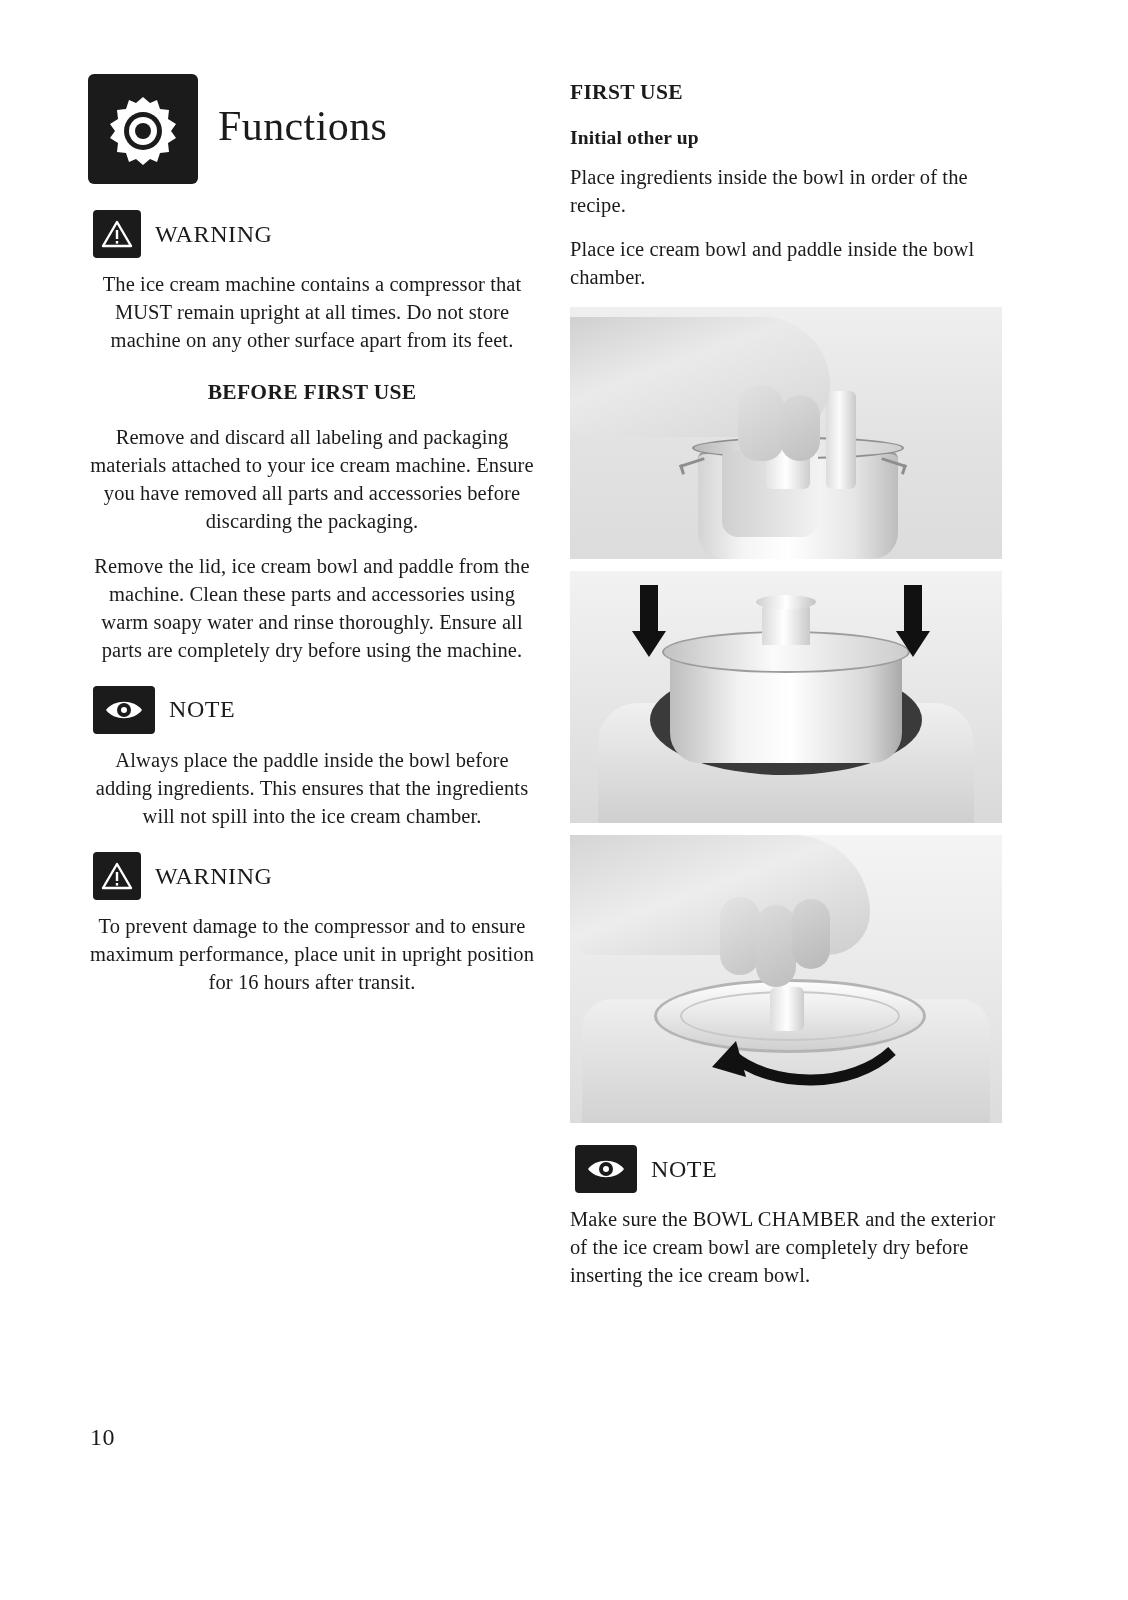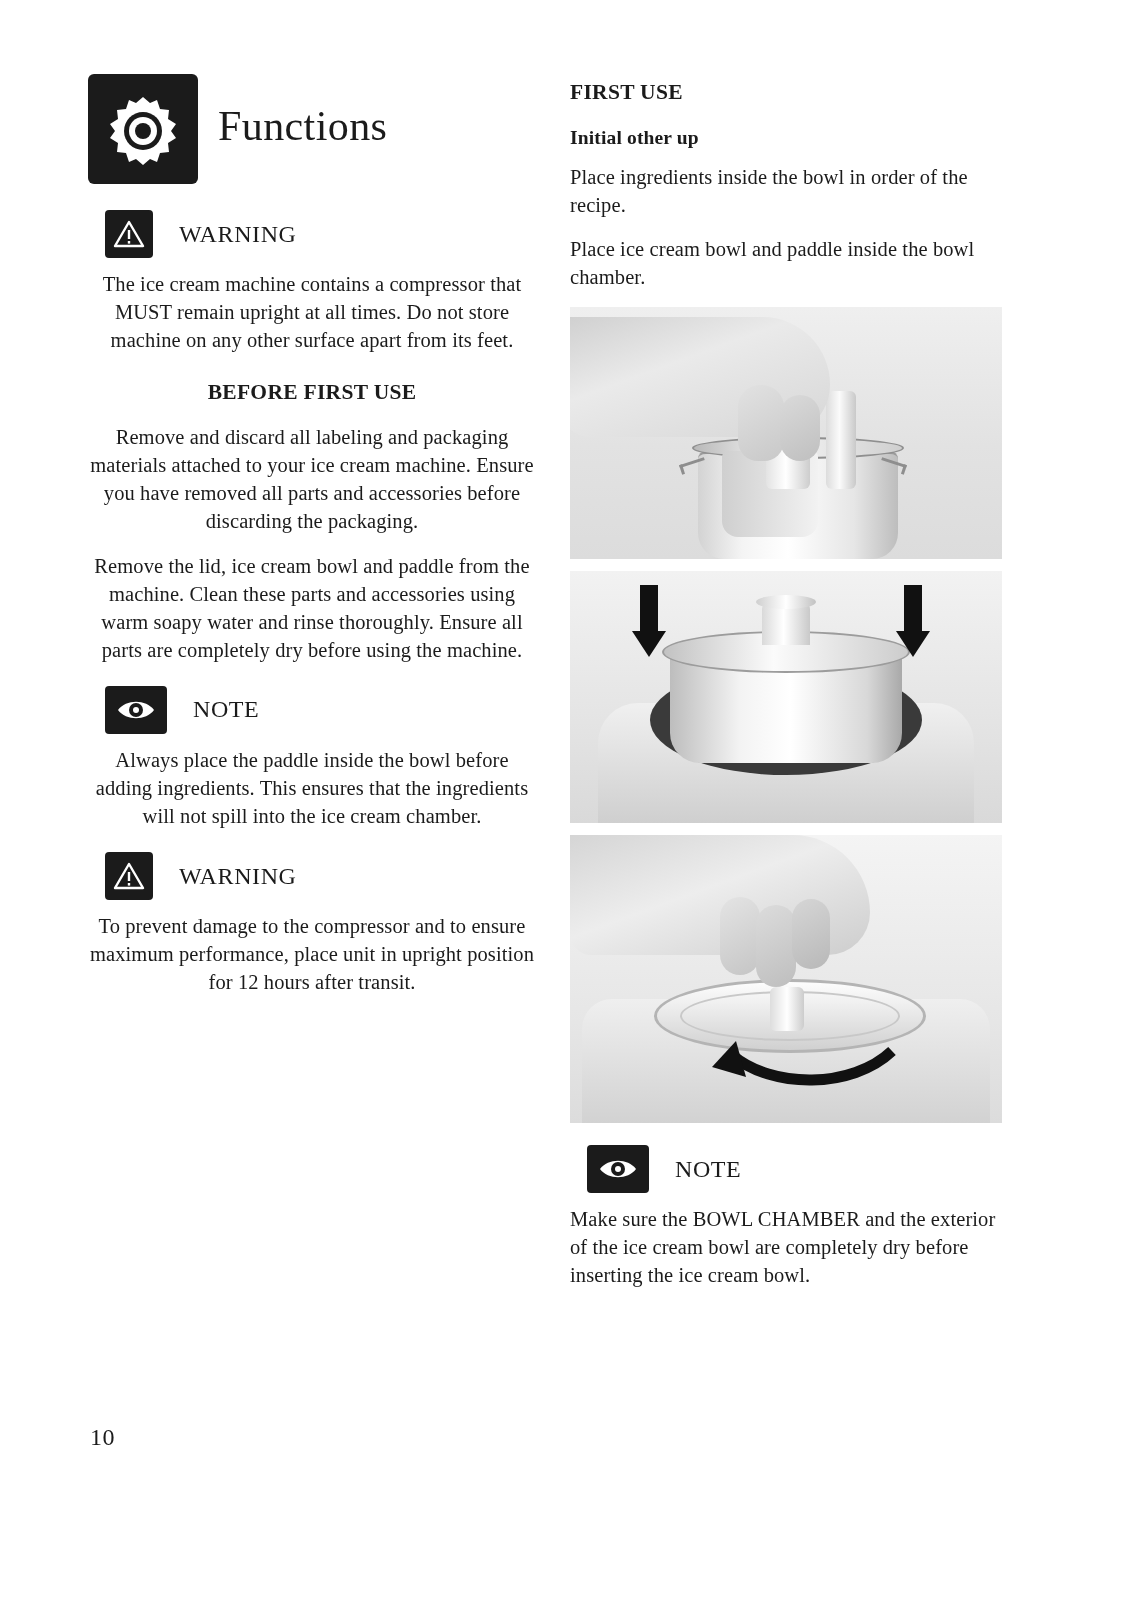--- a/index.html
+++ b/index.html
@@ -81,22 +81,22 @@
     line-height: 1.37;
     margin-bottom: 16px;
     letter-spacing: 0.1px;
   }
   p.body:last-child { margin-bottom: 0; }
 
   
   .callout {
     display: flex;
     align-items: center;
-    gap: 26px;
-    margin: 22px 0 12px 17px;
+    gap: 14px;
+    margin: 22px 0 12px 5px;
   }
   .callout-badge {
     width: 48px;
     height: 48px;
     background: #1b1b1b;
     border-radius: 4px;
     display: flex;
     align-items: center;
     justify-content: center;
     flex: 0 0 auto;
@@ -292,21 +292,21 @@
     <div class="callout">
       <div class="callout-badge">
         <svg width="32" height="32" viewBox="0 0 32 32" aria-hidden="true">
           <path d="M16 4 L30 28 L2 28 Z" fill="none" stroke="#ffffff" stroke-width="2.4" stroke-linejoin="round"></path>
           <rect x="14.8" y="12" width="2.4" height="9" fill="#ffffff"></rect>
           <rect x="14.8" y="23" width="2.4" height="2.6" fill="#ffffff"></rect>
         </svg>
       </div>
       <div class="callout-label">WARNING</div>
     </div>
-    <p class="body">To prevent damage to the compressor and to ensure maximum performance, place unit in upright position for 12 hours after transit.</p>
+    <p class="body">To prevent damage to the compressor and to ensure maximum performance, place unit in upright position for 16 hours after transit.</p>
   </div>
 
   <div class="col-right">
 
     <div class="h2 first">FIRST USE</div>
     <div class="h3">Initial other up</div>
     <p class="body">Place ingredients inside the bowl in order of the recipe.</p>
     <p class="body">Place ice cream bowl and paddle inside the bowl chamber.</p>
 
     <div class="figure fig1">

